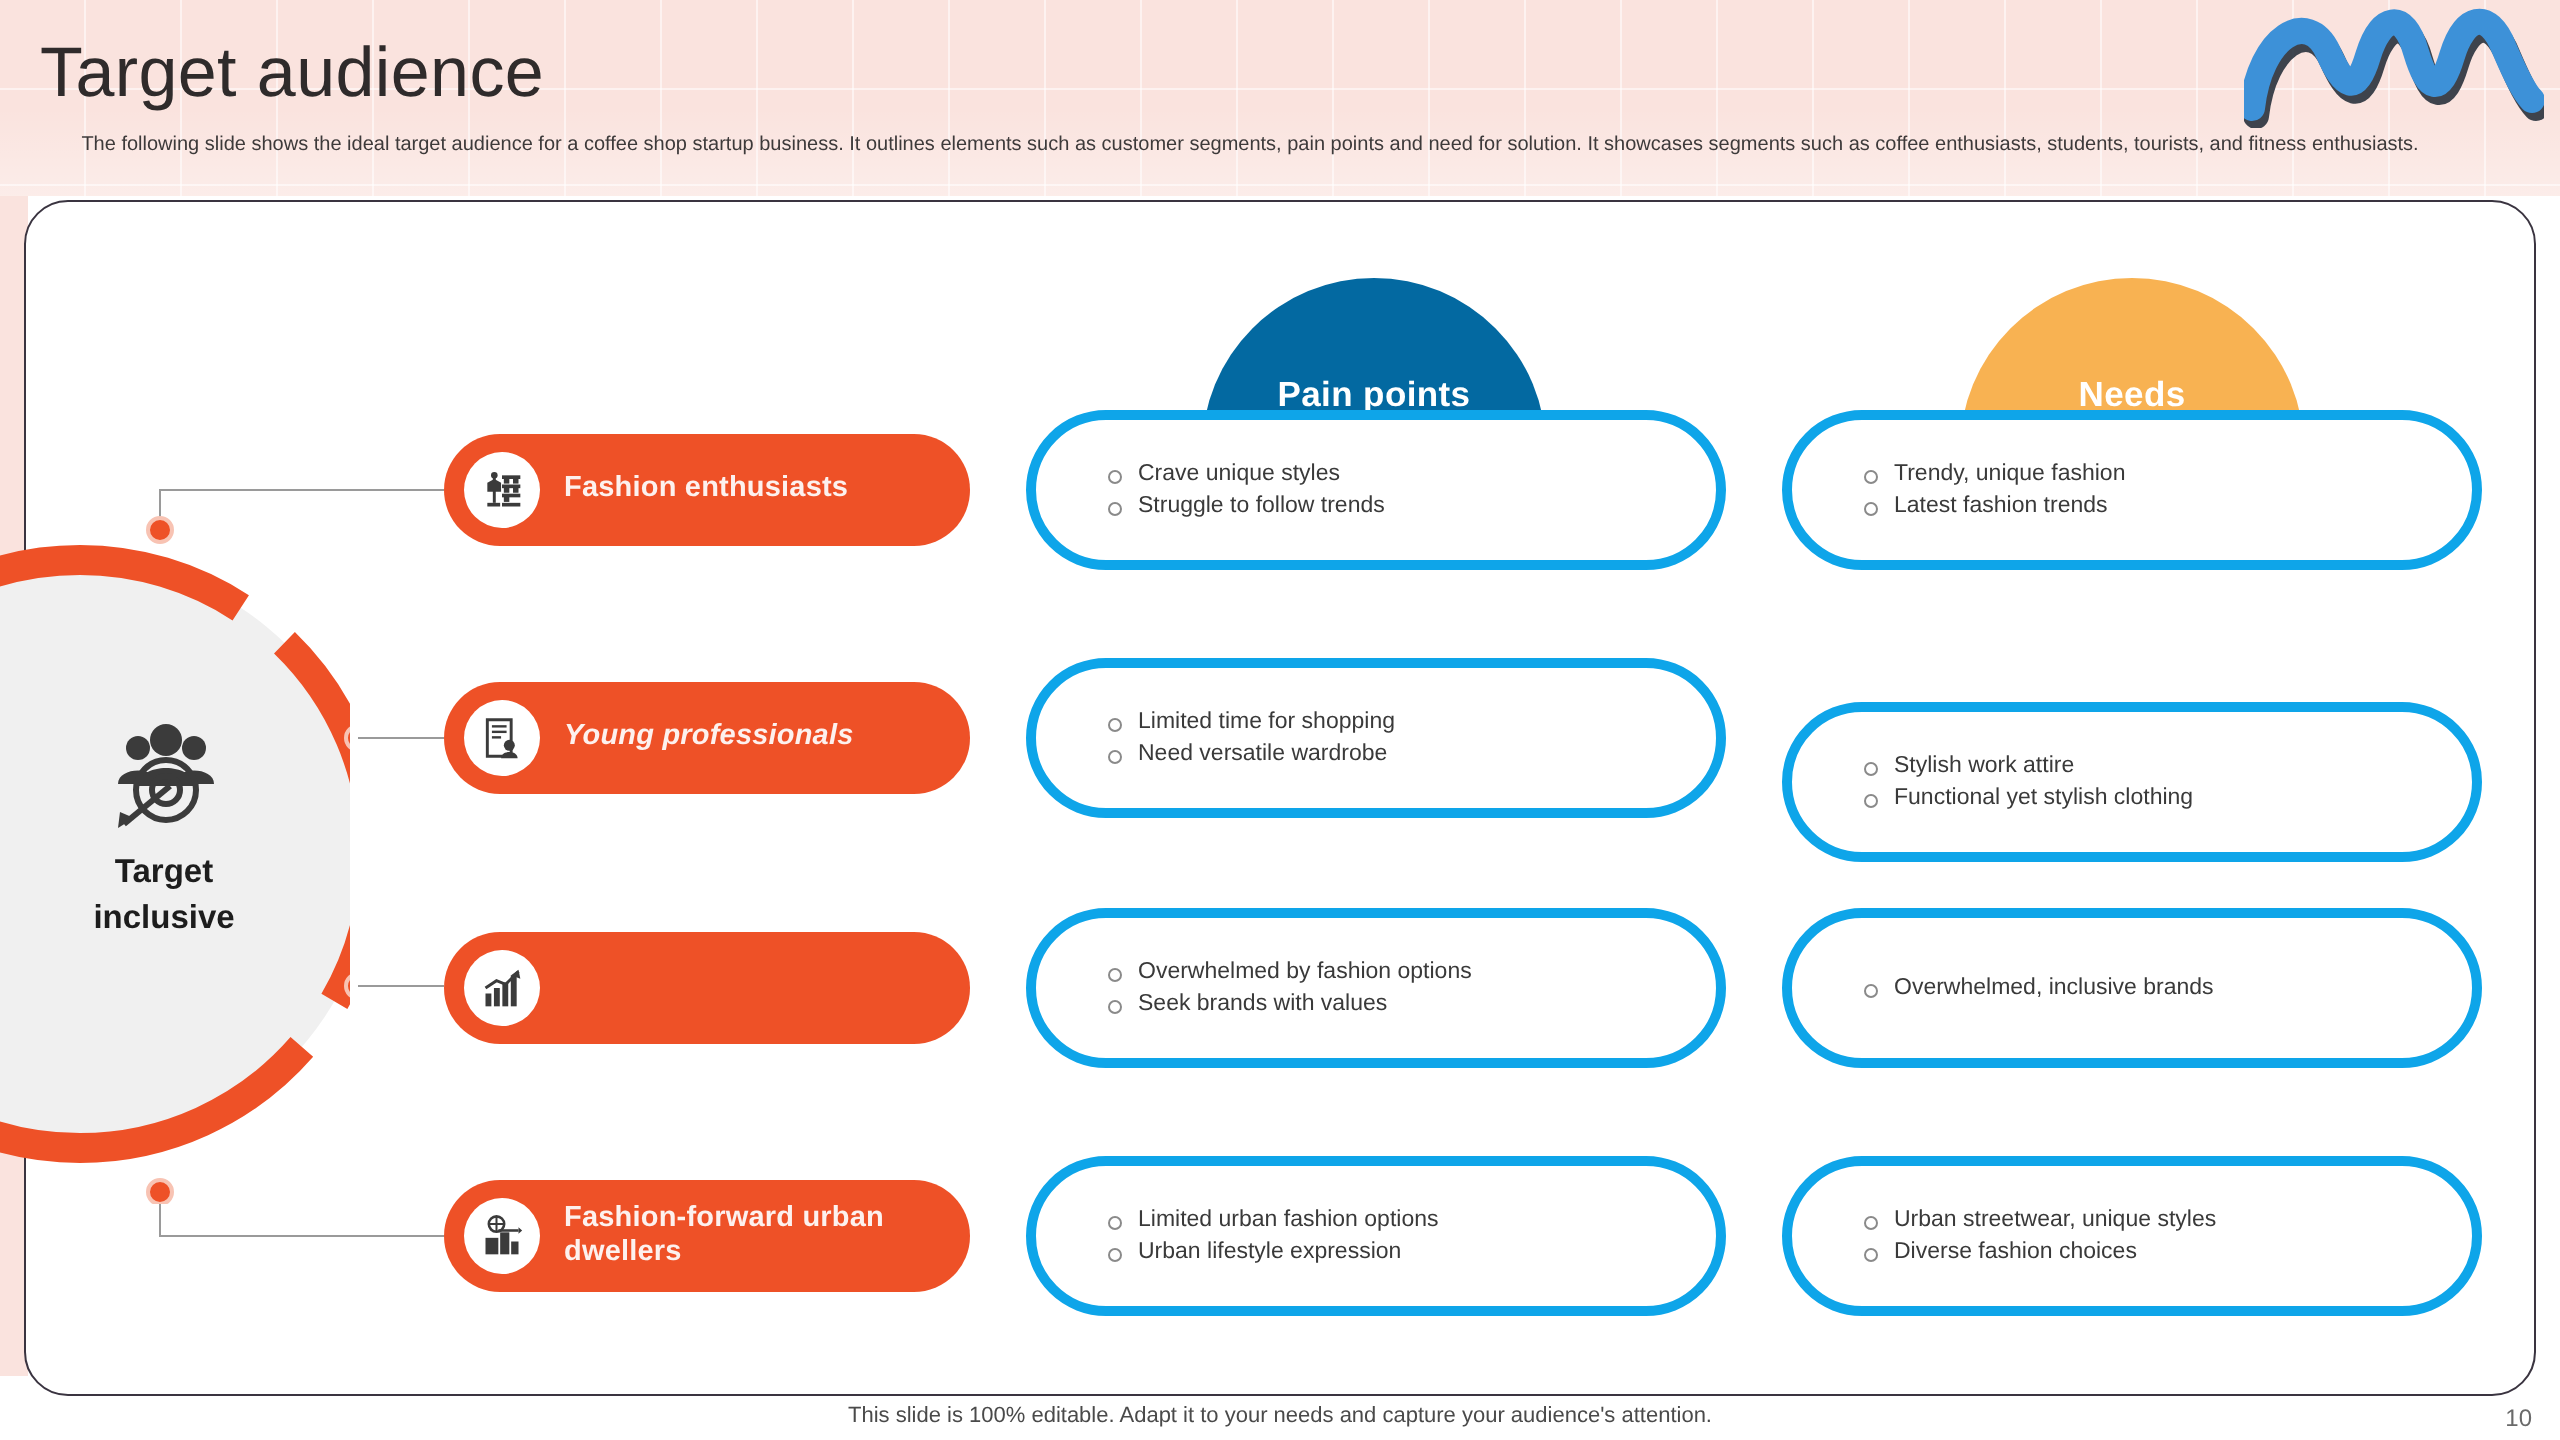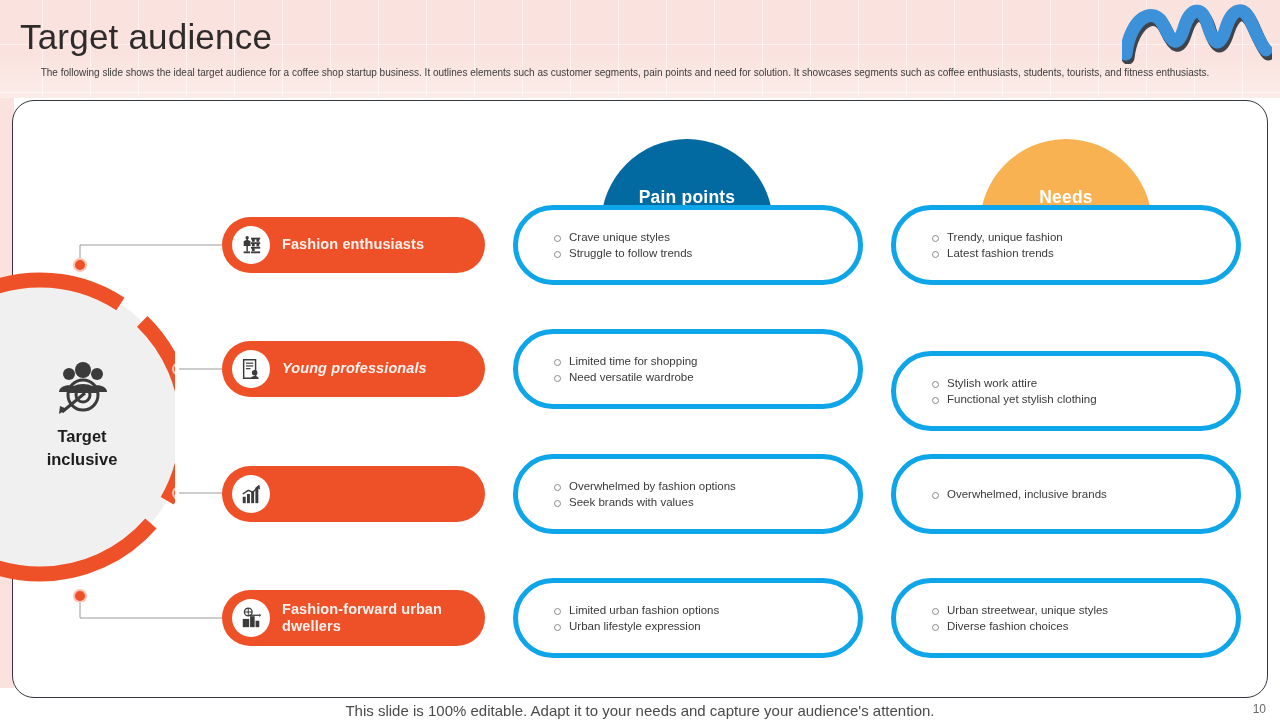--- a/index.html
+++ b/index.html
@@ -183,21 +183,21 @@
     border: 1px solid #8a8a8a;
     border-radius: 50%;
   }
 
   
   .footer-note {
     position: absolute;
     left: 0; top: 702px;
     width: 1280px;
     text-align: center;
-    font-size: 15px;
+    font-size: 11px;
     color: #4a4a4a;
   }
   .page-num {
     position: absolute;
     right: 14px; top: 702px;
     font-size: 12px;
     color: #6a6a6a;
   }
 </style>
 </head>

